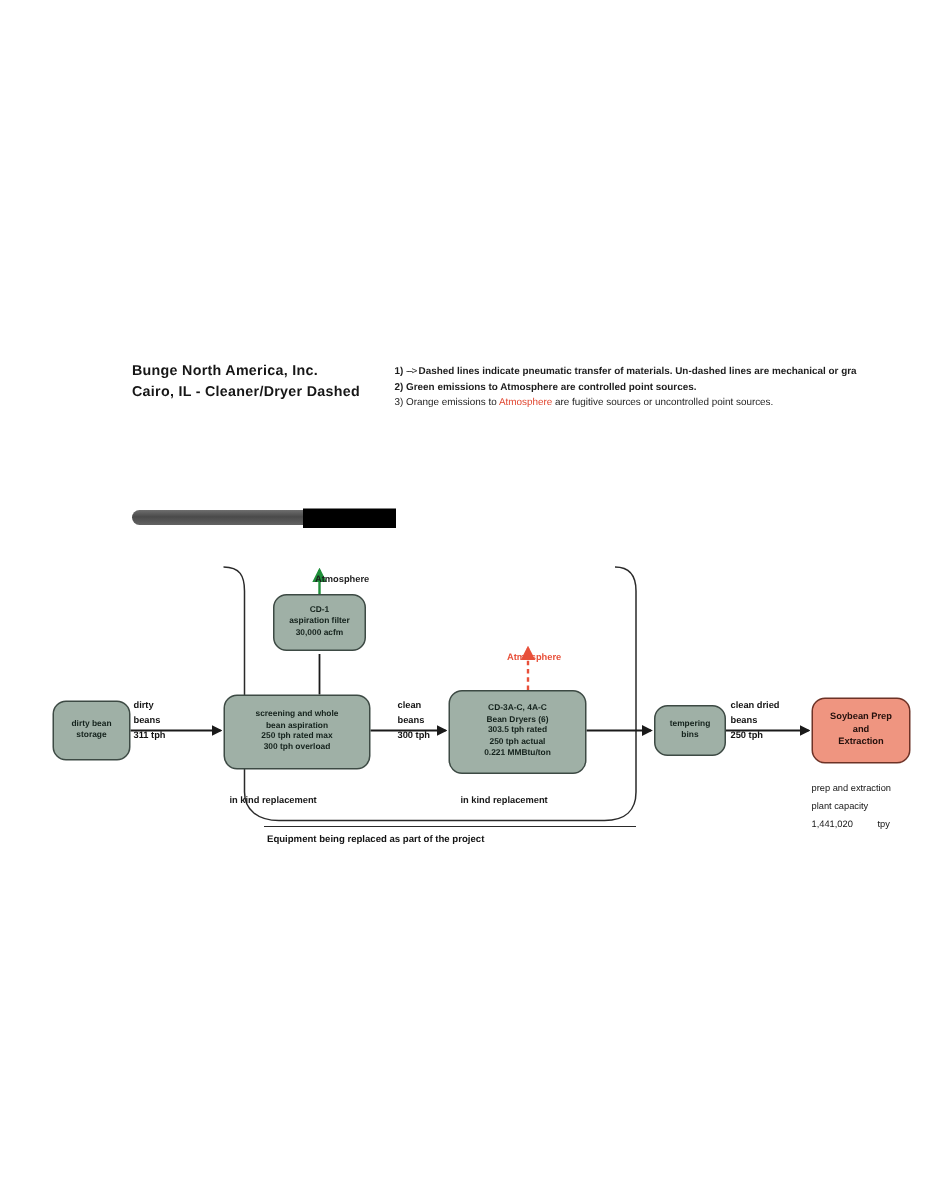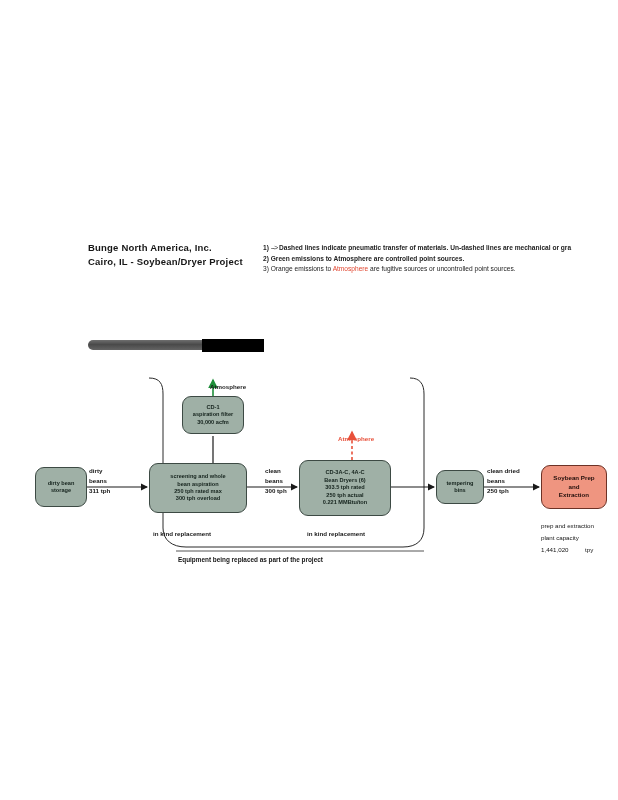--- a/index.html
+++ b/index.html
@@ -110,21 +110,21 @@
   
   svg.wires{position:absolute;left:0;top:0;width:618px;height:210px;overflow:visible;}
 </style>
 </head>
 <body>
 
 <div class="page">
 
   <div class="title-block">
     <div class="title-line">Bunge North America, Inc.</div>
-    <div class="title-line">Cairo, IL - Soybean/Dryer Project</div>
+    <div class="title-line">Cairo, IL - Cleaner/Dryer Dashed</div>
   </div>
 
   <div class="notes">
     <div class="note">
       <span>1)</span>
       <span class="arrow-glyph">---&gt;</span>
       <span>Dashed lines indicate pneumatic transfer of materials.  Un-dashed lines are mechanical or gra</span>
     </div>
     <div class="note">2) Green emissions to Atmosphere are controlled point sources.</div>
     <div class="note thin"><span>3) Orange emissions to </span><span class="orange-word">Atmosphere</span><span> are fugitive sources or uncontrolled point sources.</span></div>

